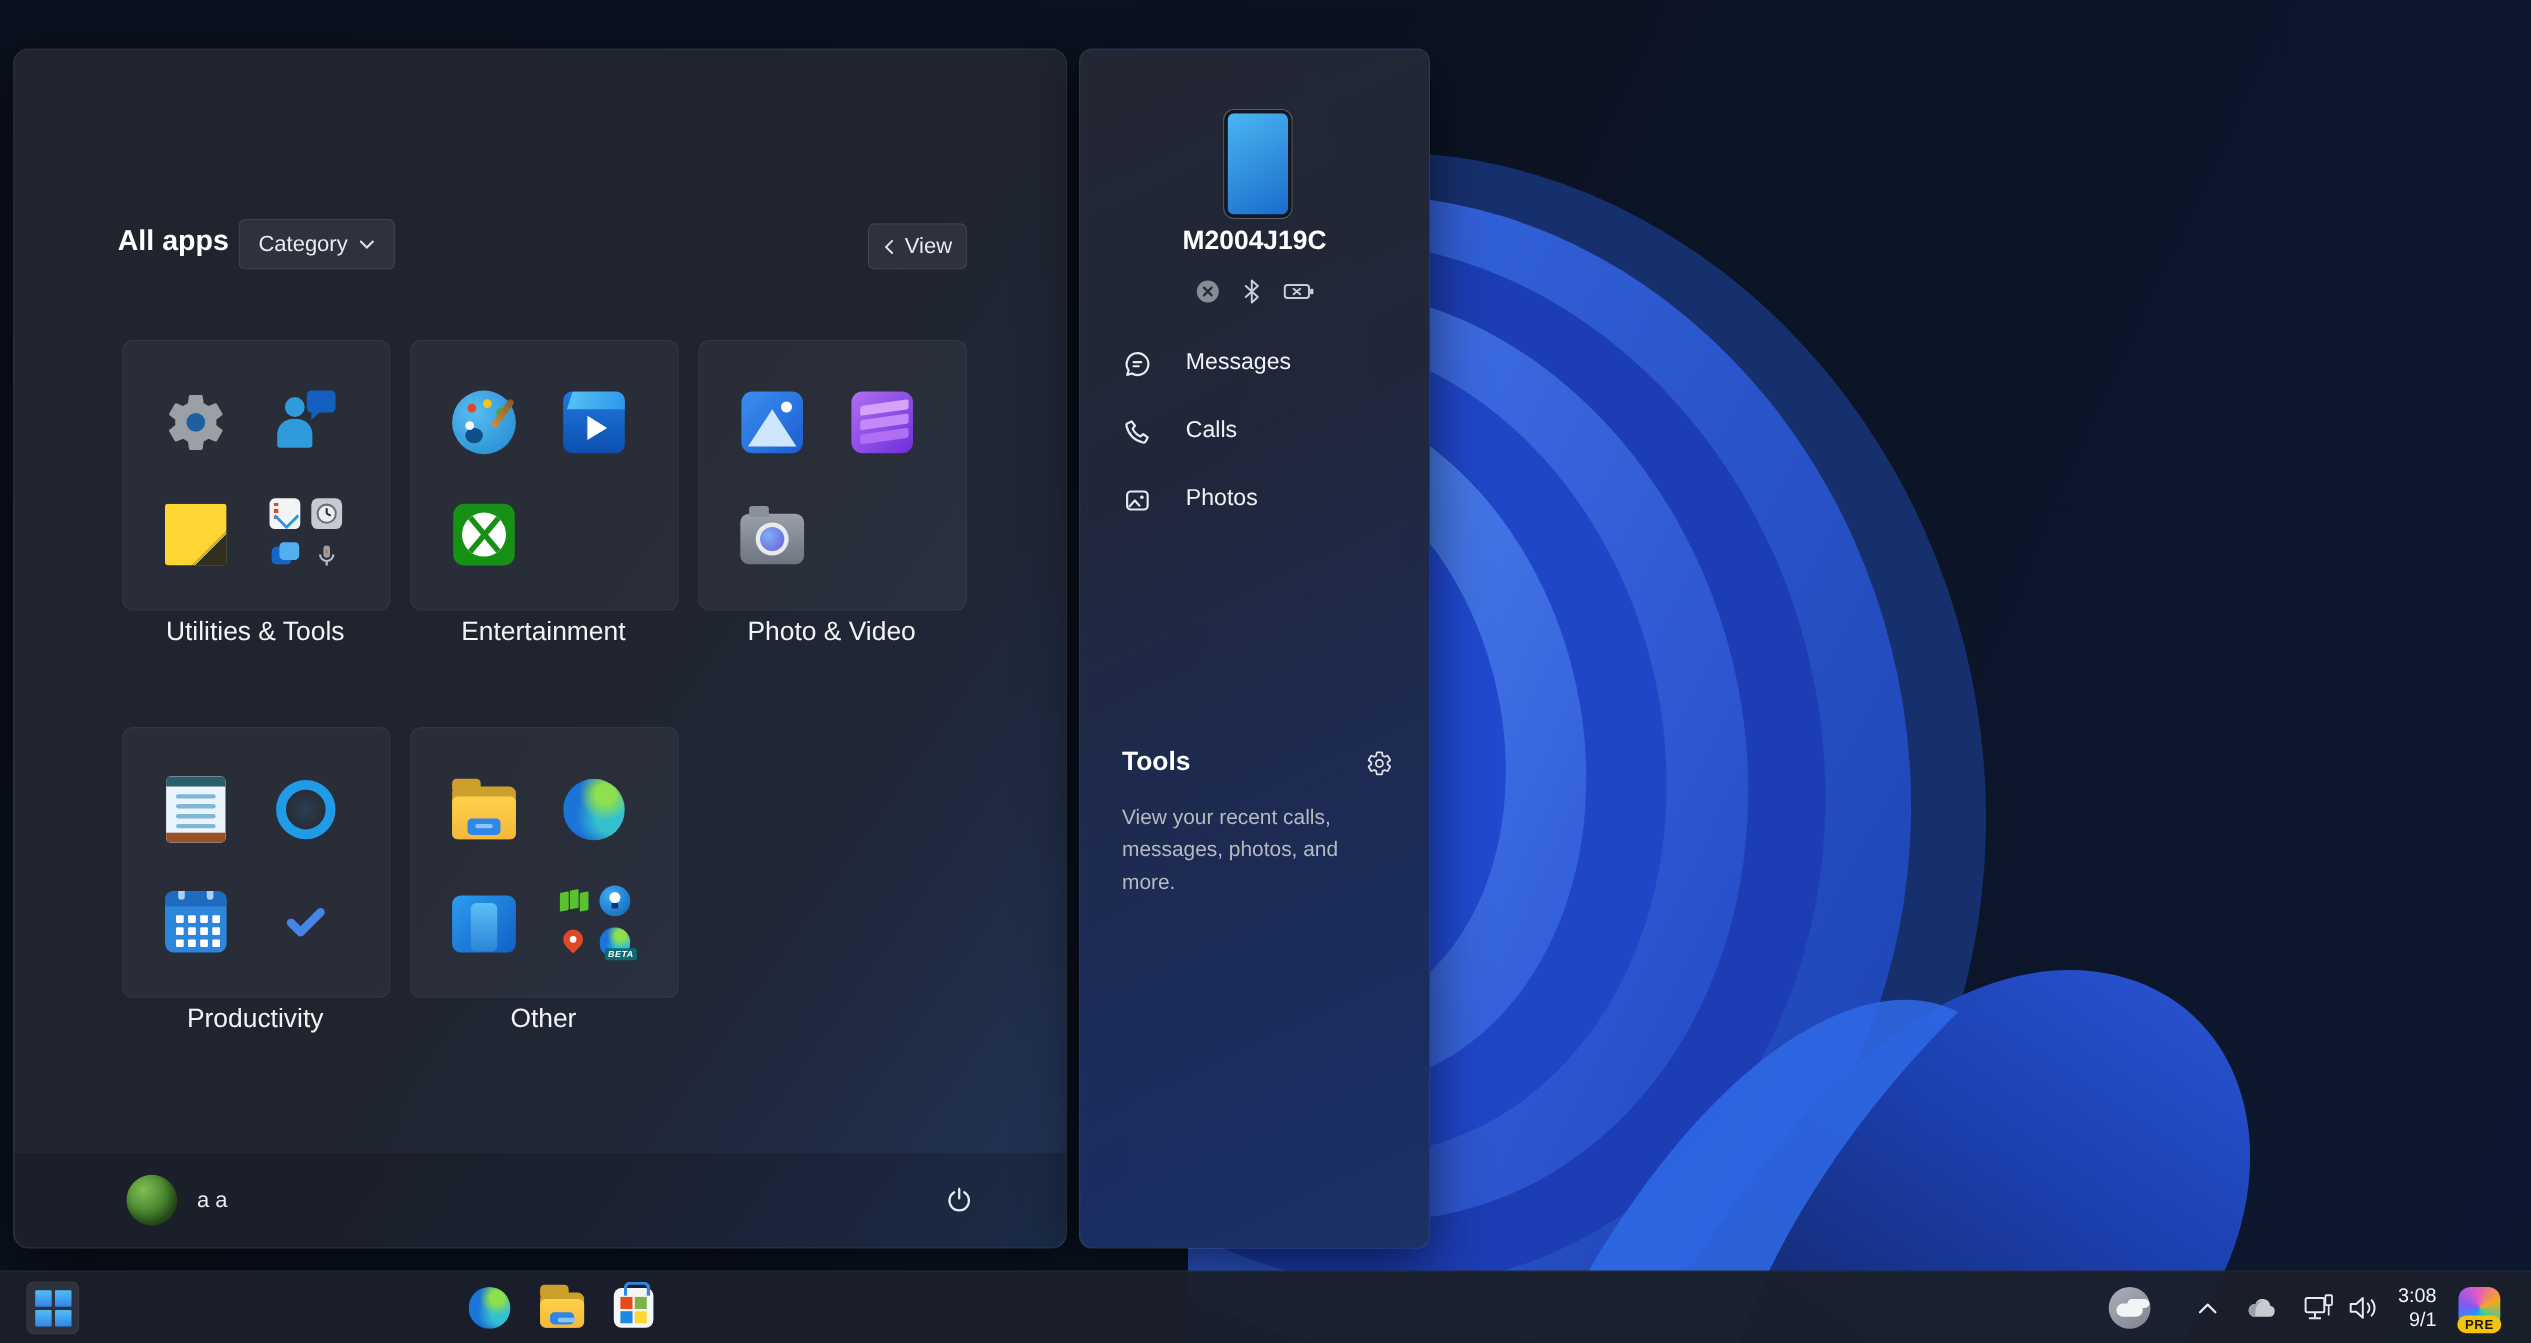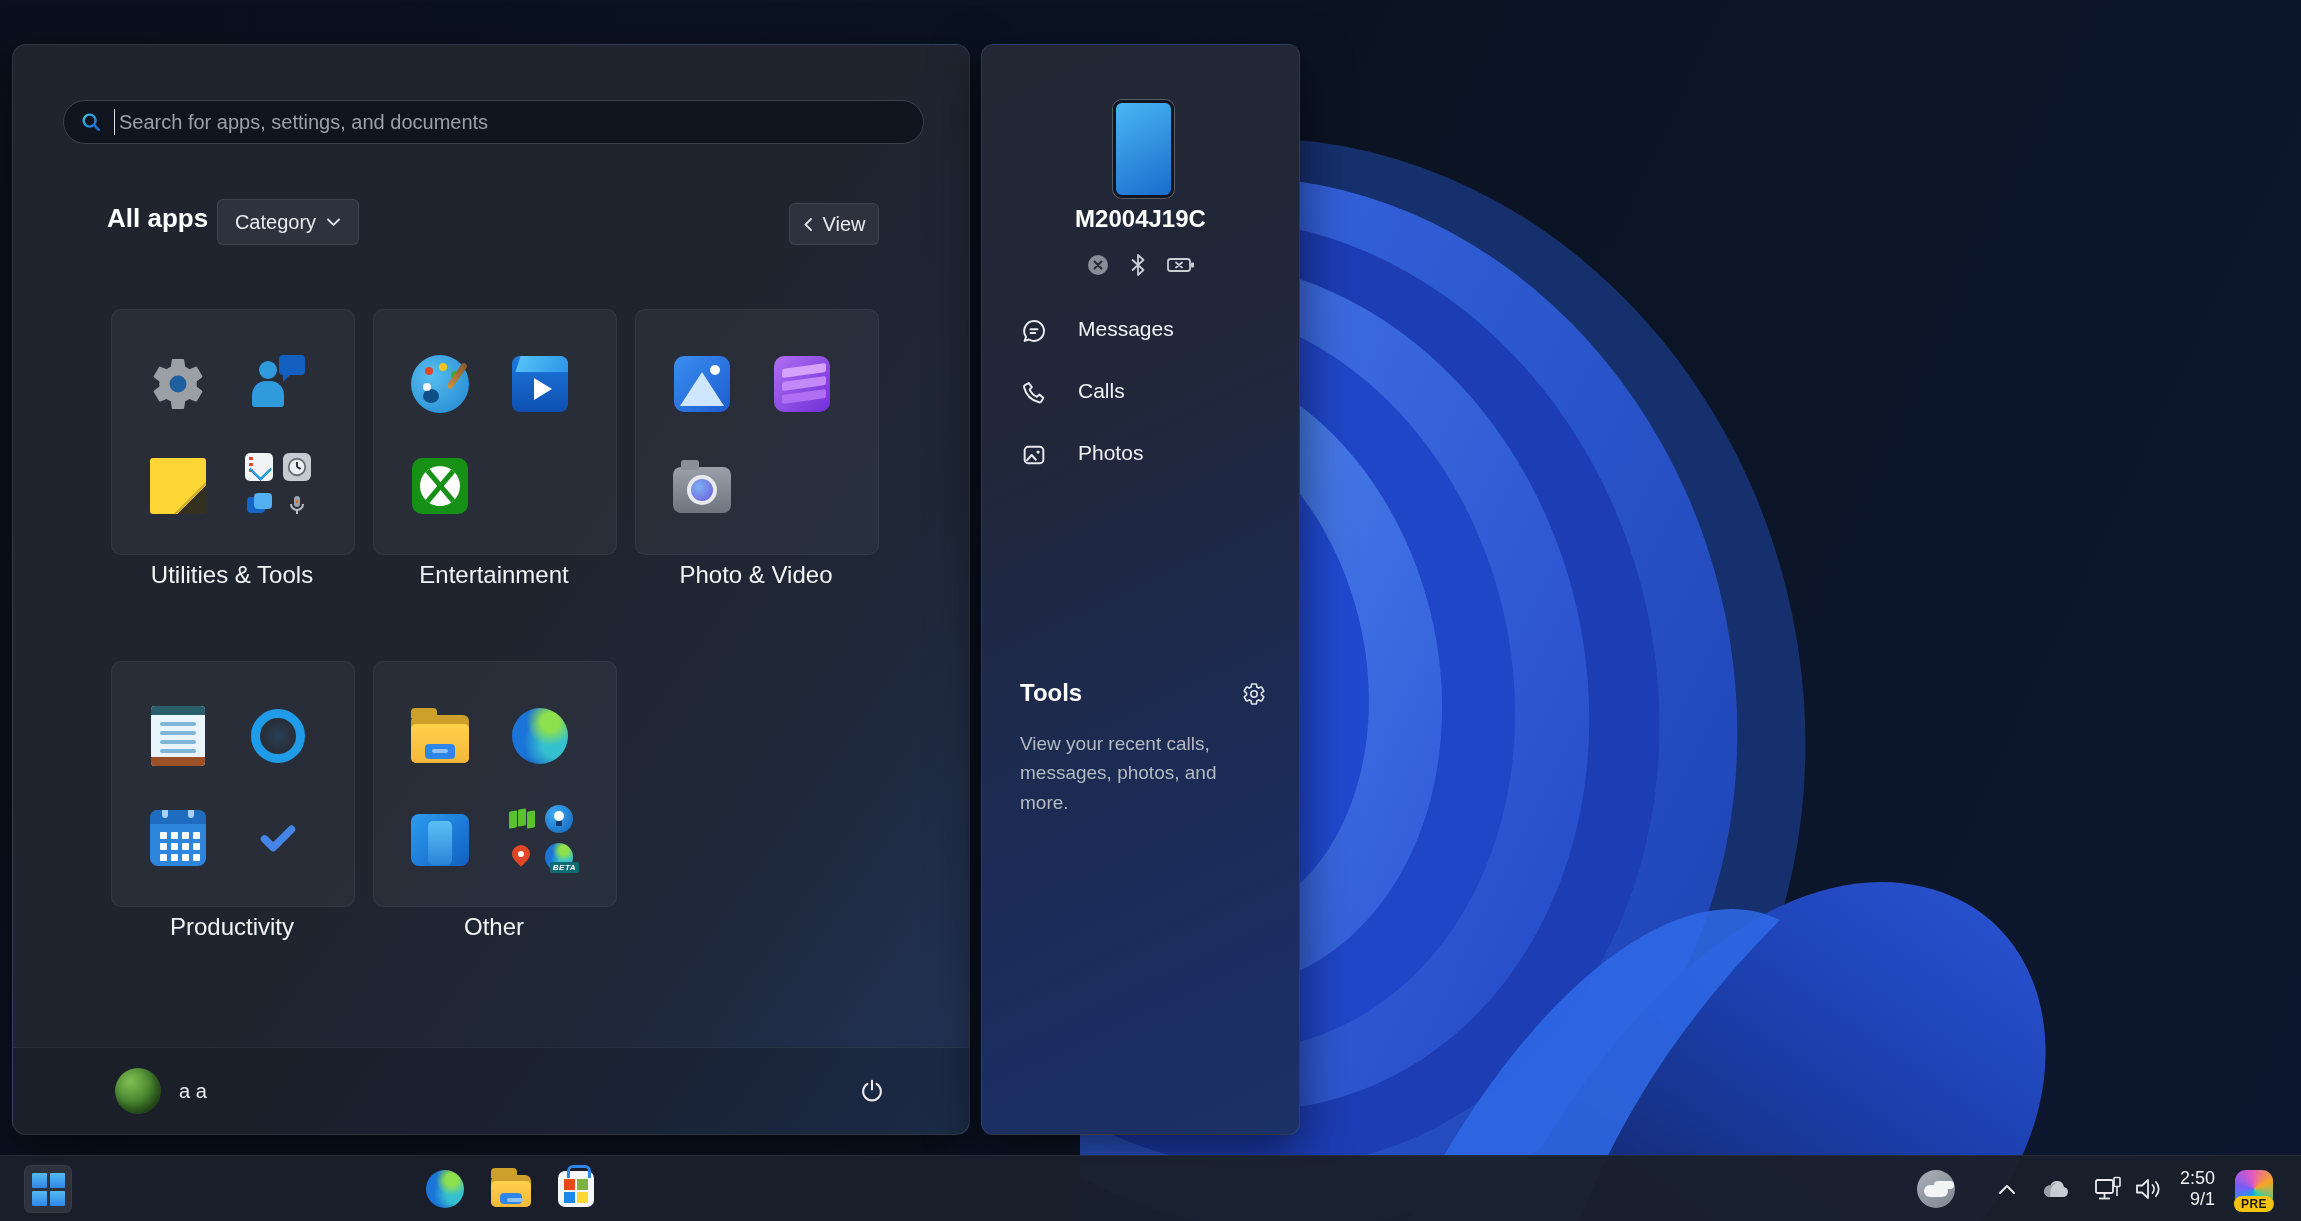--- a/index.html
+++ b/index.html
@@ -215,34 +215,20 @@
         <ellipse cx="98" cy="684" rx="200" ry="266" fill="#1f49cf"></ellipse>
         <ellipse cx="82" cy="674" rx="148" ry="210" fill="url(#p4)"></ellipse>
       </g>
       <path d="M390 1340 C560 980 760 900 880 960 C1000 1020 1000 1220 840 1340 Z" fill="url(#p5)"></path>
       <path d="M300 1340 C430 1050 600 930 700 980 C600 1080 520 1200 480 1340 Z" fill="#2f6ae8" opacity=".85"></path>
     </svg>
   </div>
 
   <div class="panel start-menu">
 
-    <div class="search-box">
-      <svg class="sicon" viewBox="0 0 24 24">
-        <defs>
-            <linearGradient id="sg" x1="0" y1="0" x2="1" y2="1">
-              <stop offset="0" stop-color="#35c5d9"></stop>
-              <stop offset="1" stop-color="#1b74d8"></stop>
-            </linearGradient>
-          </defs>
-        <circle cx="10.5" cy="10.5" r="6.5" fill="none" stroke="url(#sg)" stroke-width="2.6"></circle>
-        <line x1="15.3" y1="15.3" x2="20.5" y2="20.5" stroke="#1b74d8" stroke-width="2.8" stroke-linecap="round"></line>
-      </svg>
-      <span class="caret"></span>
-      <input type="text" placeholder="Search for apps, settings, and documents" style="">
-    </div>
 
     <div class="allapps-title">All apps</div>
 
     <div class="chip category-btn btn">
       <span>Category</span>
       <svg width="15" height="10" viewBox="0 0 15 10">
         <polyline points="2,2.5 7.5,8 13,2.5" fill="none" stroke="#dfe3e8" stroke-width="1.8" stroke-linecap="round"></polyline>
       </svg>
     </div>
 
@@ -537,21 +523,21 @@
         <line x1="6" y1="23.5" x2="17" y2="23.5" stroke="#e8eaee" stroke-width="1.8"></line>
         <rect x="21" y="2.5" width="6" height="9" rx="1" fill="none" stroke="#e8eaee" stroke-width="1.6"></rect>
         <line x1="24" y1="11.5" x2="24" y2="21" stroke="#e8eaee" stroke-width="1.6"></line>
       </svg>
       <svg width="30" height="26" viewBox="0 0 30 26" style="margin-left:10px">
         <path d="M4 9.5v7h5l6 5.5V4L9 9.5H4z" fill="none" stroke="#e8eaee" stroke-width="1.8" stroke-linejoin="round"></path>
         <path d="M19.5 9a6 6 0 0 1 0 8M23 6a10.5 10.5 0 0 1 0 14" fill="none" stroke="#e8eaee" stroke-width="1.8" stroke-linecap="round"></path>
       </svg>
     </div>
     <div class="tray-clock btn">
-      <div>2:50</div>
+      <div>3:08</div>
       <div>9/1</div>
     </div>
     <div class="copilot btn">
       <span class="blob"></span>
       <span class="pre-badge">PRE</span>
     </div>
   </div>
 
 </div>
 

